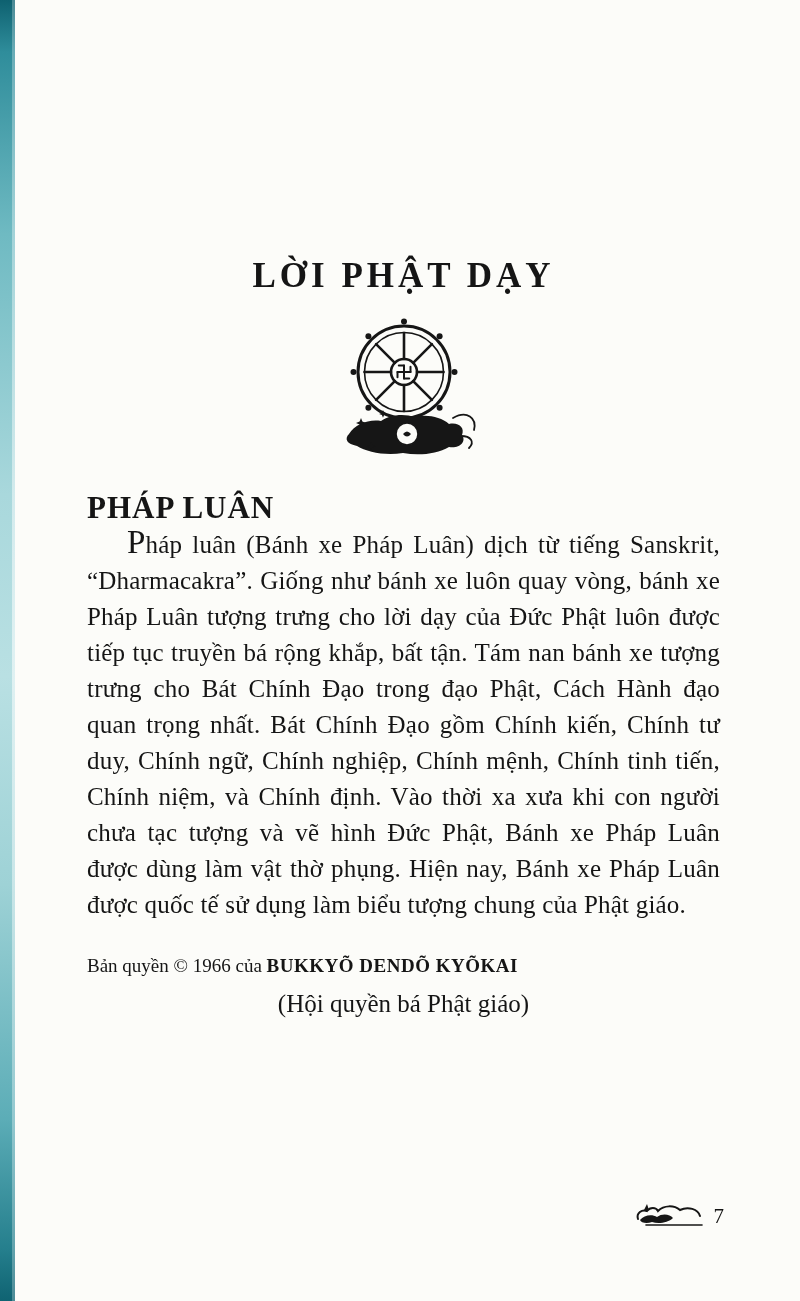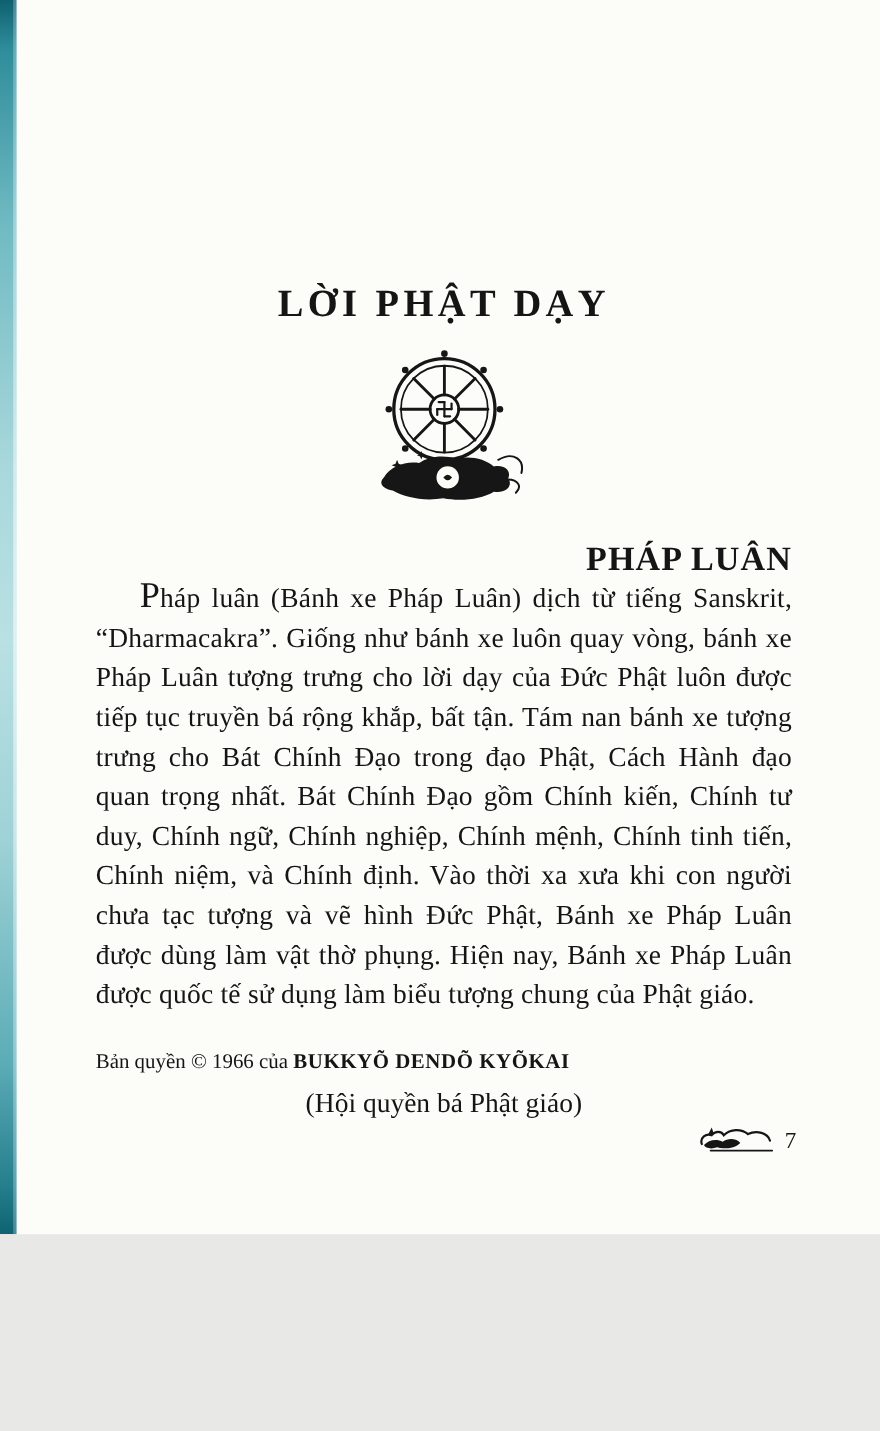--- a/index.html
+++ b/index.html
@@ -4,21 +4,21 @@
 <style>
   * { margin: 0; padding: 0; box-sizing: border-box; }
   html, body { background: #e8e8e6; }
   body {
     width: 800px; height: 1301px;
     font-family: "Liberation Serif", "DejaVu Serif", serif;
     color: #151515;
   }
   .page {
     position: relative;
-    width: 800px; height: 1122px;
+    width: 800px; height: 1301px;
     background: #fcfcf9;
     overflow: hidden;
   }
   .edge-strip {
     position: absolute; left: 0; top: 0;
     width: 15px; height: 100%;
     background: linear-gradient(180deg,
       #0e6170 0%, #2f8d9b 4%, #6fbac2 18%, #a9d8dc 38%,
       #b9e0e3 52%, #9ed2d6 68%, #5cadb7 86%, #257f8d 96%, #0f6372 100%);
   }
@@ -39,21 +39,21 @@
     font-weight: bold;
     letter-spacing: 4px;
     white-space: nowrap;
   }
   .illustration {
     display: block;
     margin: 22px auto 0;
   }
   .heading {
     margin-top: 24px;
-    text-align: right;
+    text-align: left;
     font-size: 31px;
     font-weight: bold;
     letter-spacing: 1px;
   }
   .body-par {
     font-size: 25px;
     line-height: 36px;
     text-align: justify;
     text-indent: 40px;
     letter-spacing: 0.2px;

